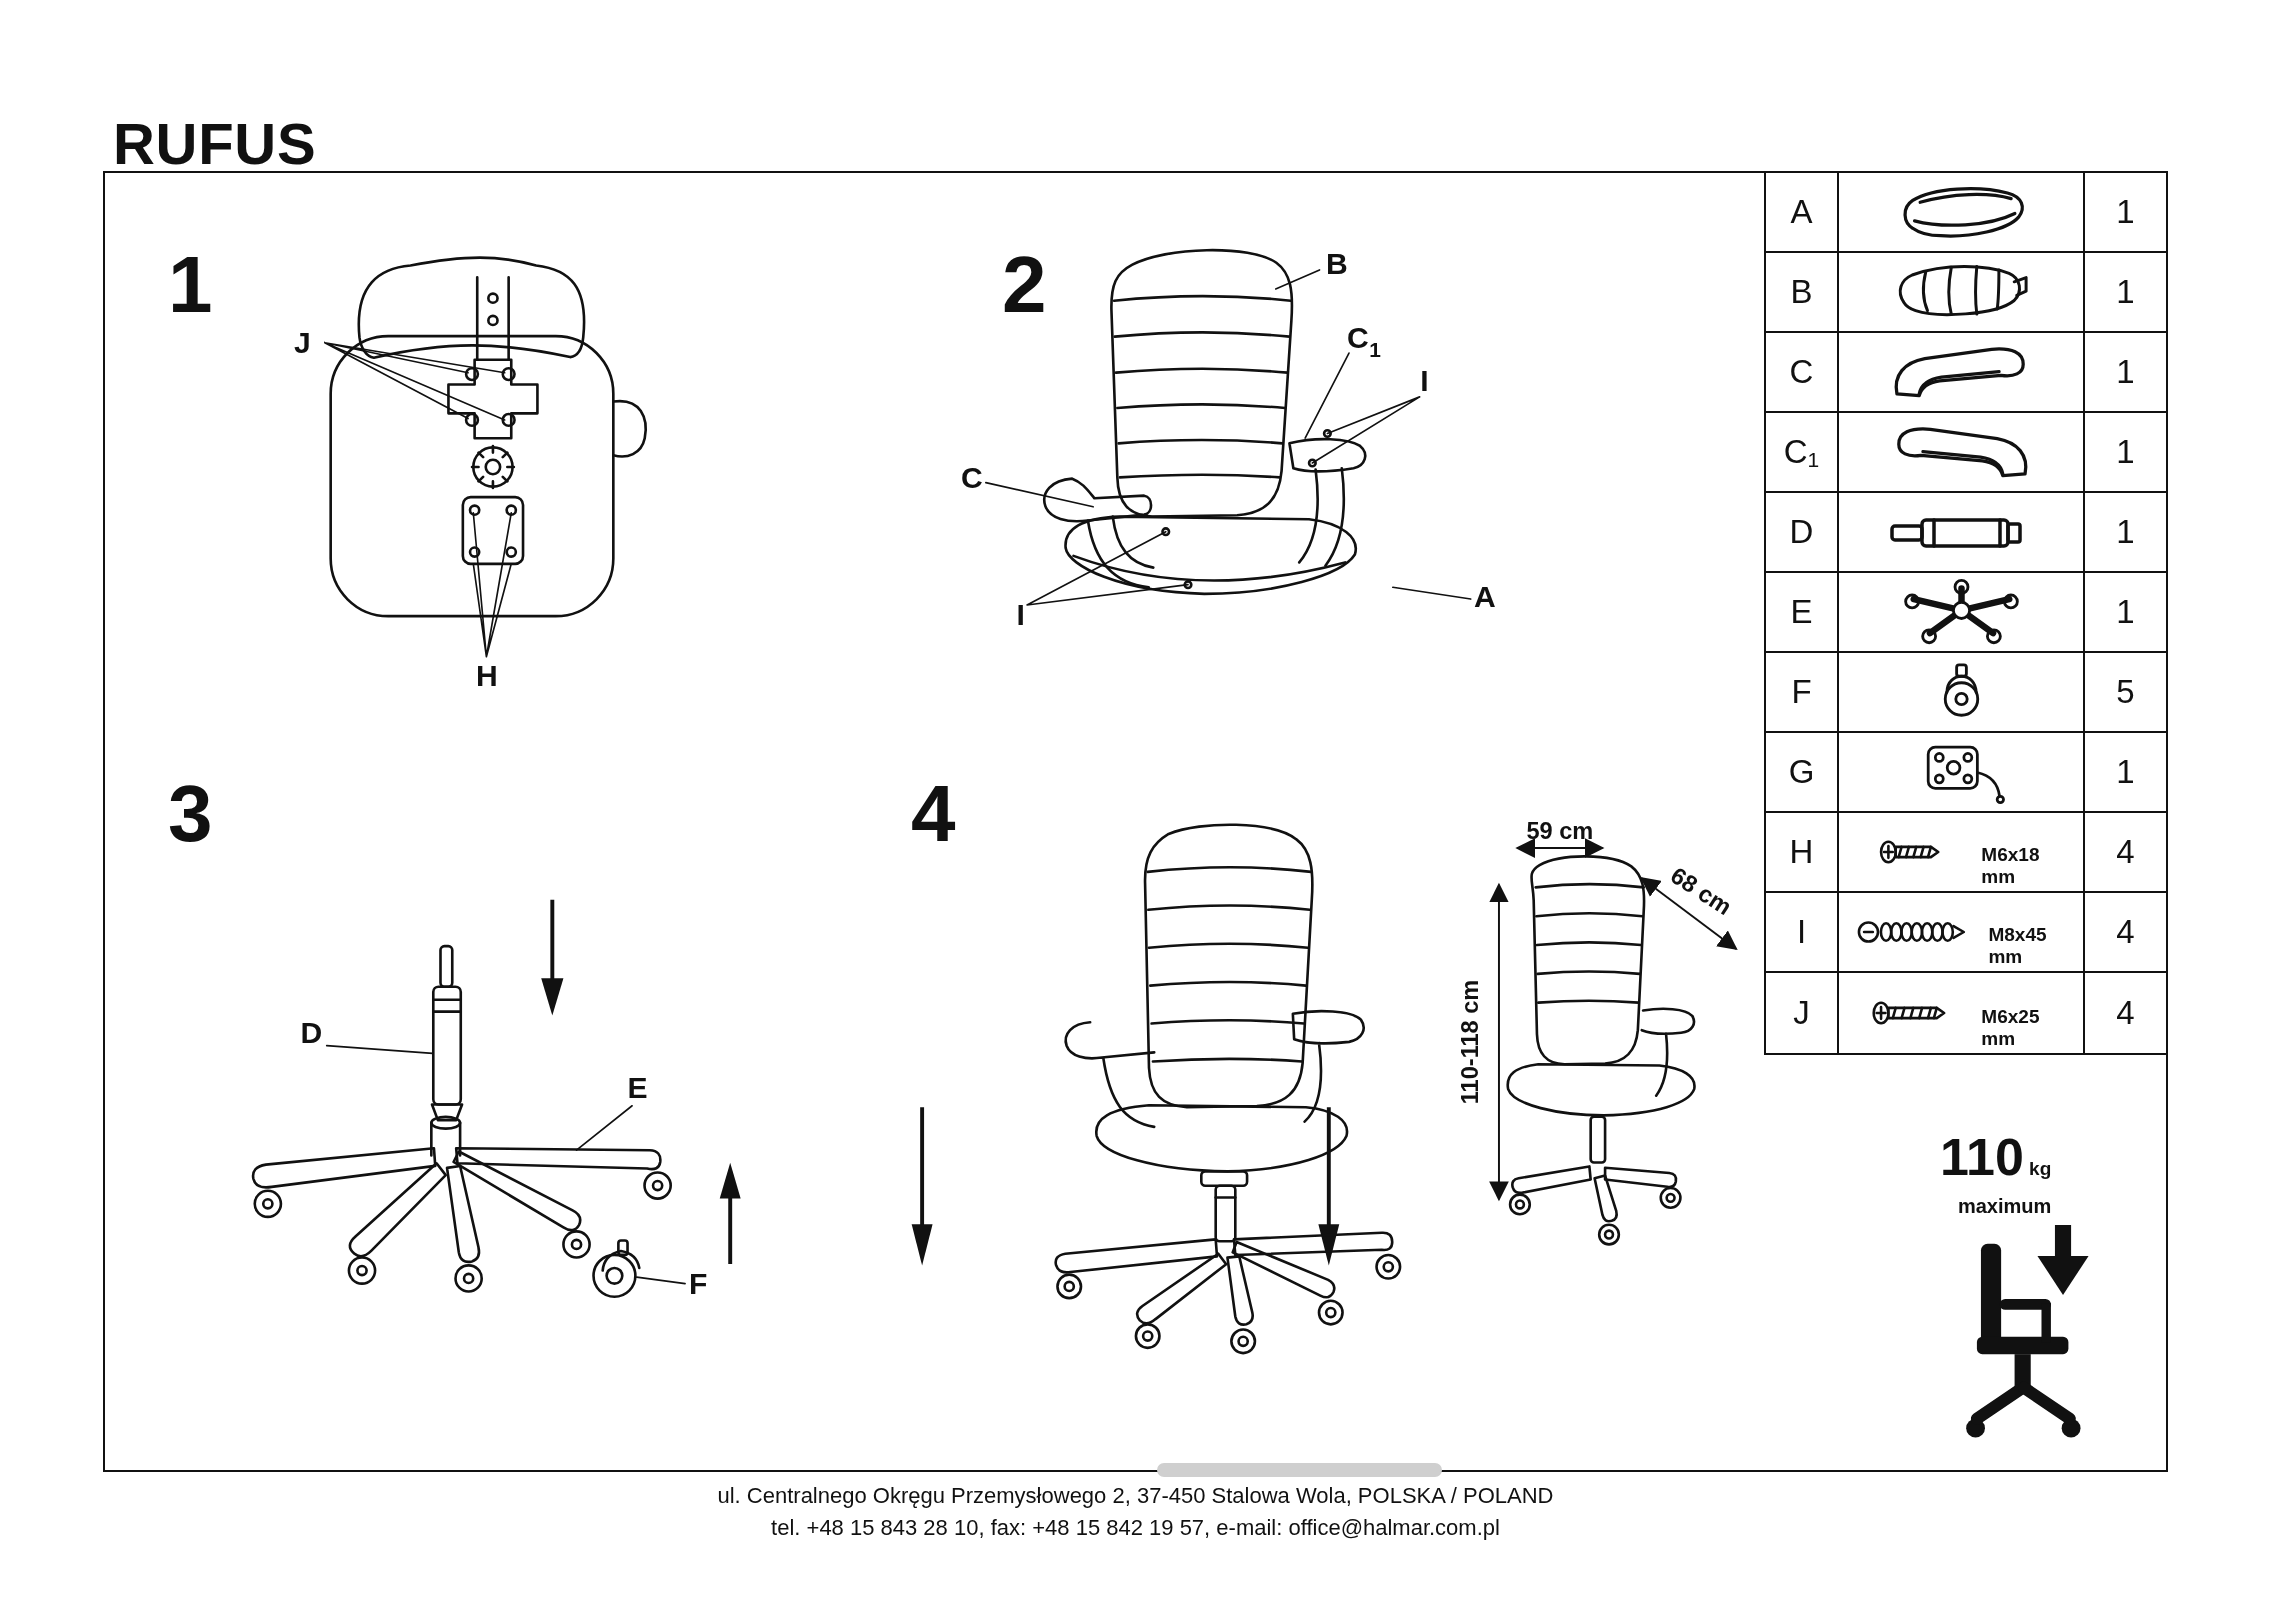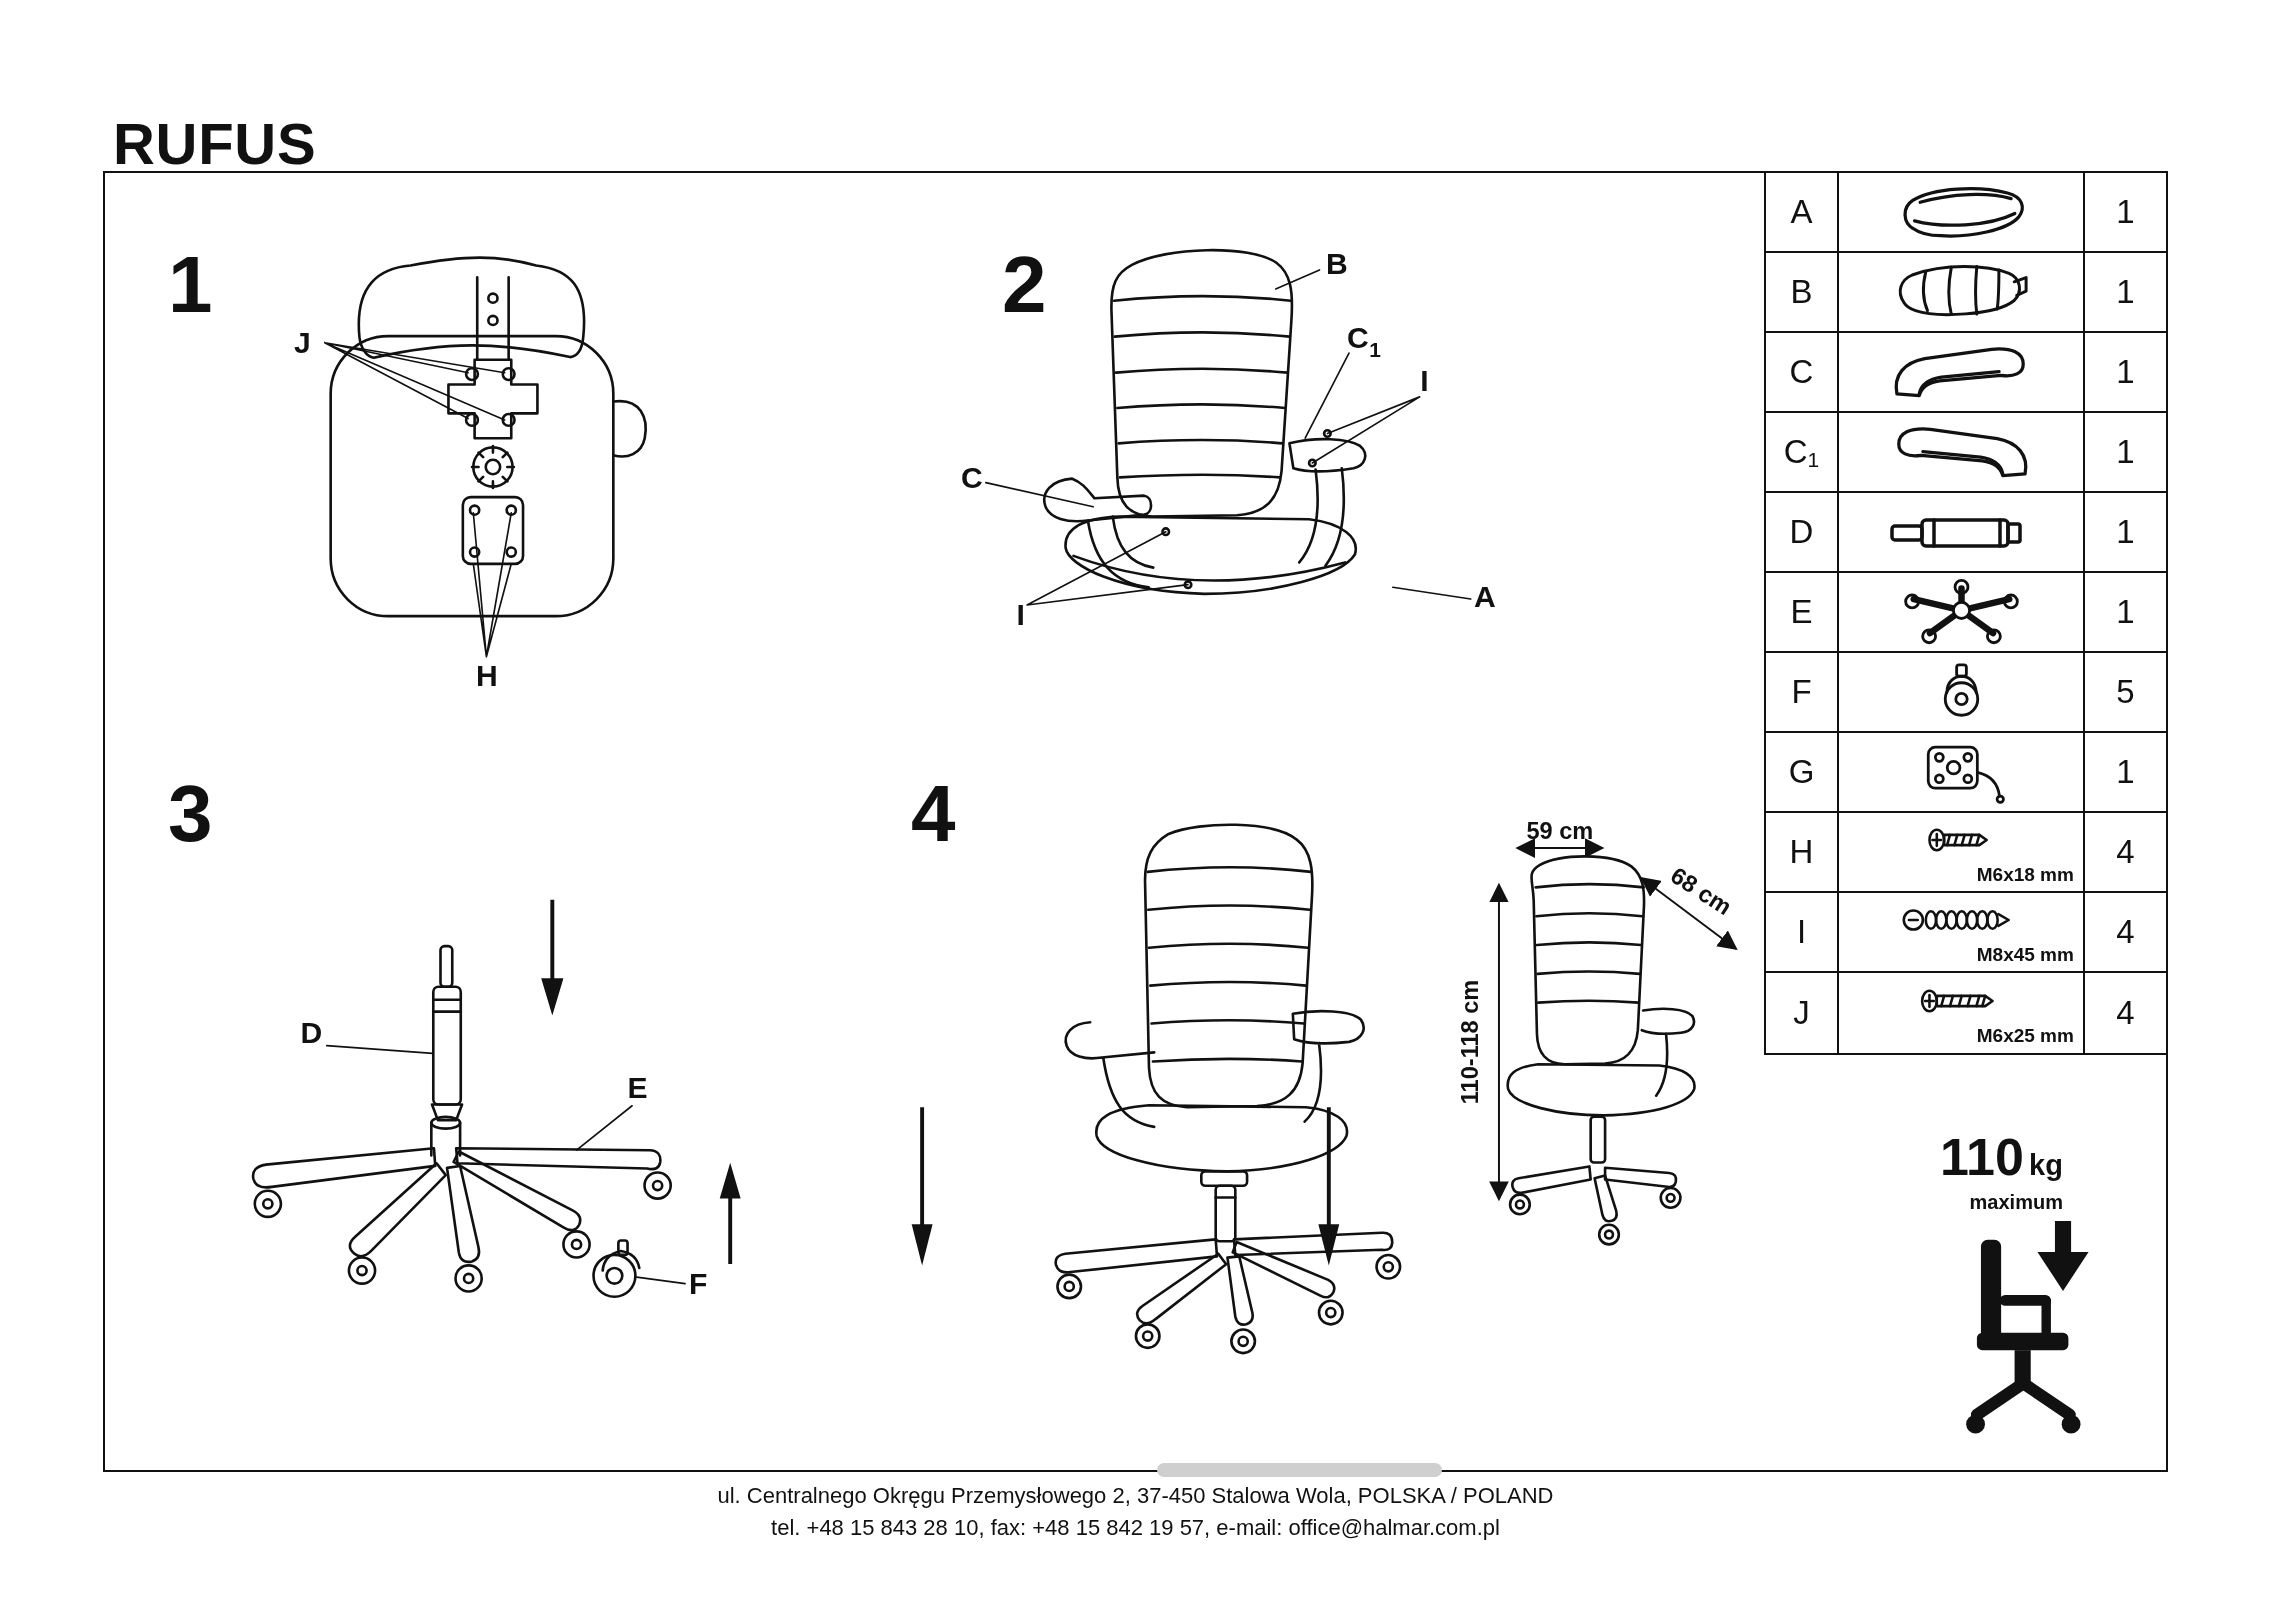--- a/index.html
+++ b/index.html
@@ -23,29 +23,29 @@
   
   .ptable { position:absolute; top:-2px; right:-2px; width:404px; height:884px; border:2px solid #111;
             display:grid; grid-template-columns:73px 1fr 81px; grid-template-rows:repeat(11,1fr); background:#fff; }
   .prow { display:contents; }
   .cell { border-bottom:2px solid #111; display:flex; align-items:center; justify-content:center; overflow:hidden; }
   .cv { border-right:2px solid #111; }
   .last { border-bottom:none; }
   .pt-letter { font-size:33px; }
   .pt-qty { font-size:33px; }
   .pt-sub { font-size:21px; position:relative; top:7.9px; }
-  .pt-imgcell { flex-direction:column; padding:2.6px 5.2px; }
+  .pt-imgcell { flex-direction:row; padding:2.6px 5.2px; }
   .pt-spec { font-size:19px; font-weight:bold; align-self:flex-end; margin-top:1.3px; margin-right:3.9px; }
   .picon { stroke:#111; fill:none; stroke-width:3.5; stroke-linecap:round; stroke-linejoin:round; }
 
   
   .weight { position:absolute; left:1813px; top:957px; width:222px; }
   .w-text { display:inline-block; margin-left:22px; }
   .w-top { font-weight:bold; font-size:52px; line-height:54px; white-space:nowrap; }
-  .w-unit { font-size:29px; margin-left:5.2px; }
+  .w-unit { font-size:19px; margin-left:5.2px; }
   .w-max { font-weight:bold; font-size:20px; text-align:right; line-height:20px; }
   .w-icon { display:block; margin:9.2px 0 0 23.6px; }
 
   .scrollbar { position:absolute; left:1157px; top:1463px; width:285px; height:14.4px; border-radius:7.2px; background:#cfcfcf; }
 
   .footer { position:absolute; left:103px; top:1480px; width:2065px; text-align:center; font-size:22px; line-height:32px; }
 </style>
 </head>
 <body>
 

